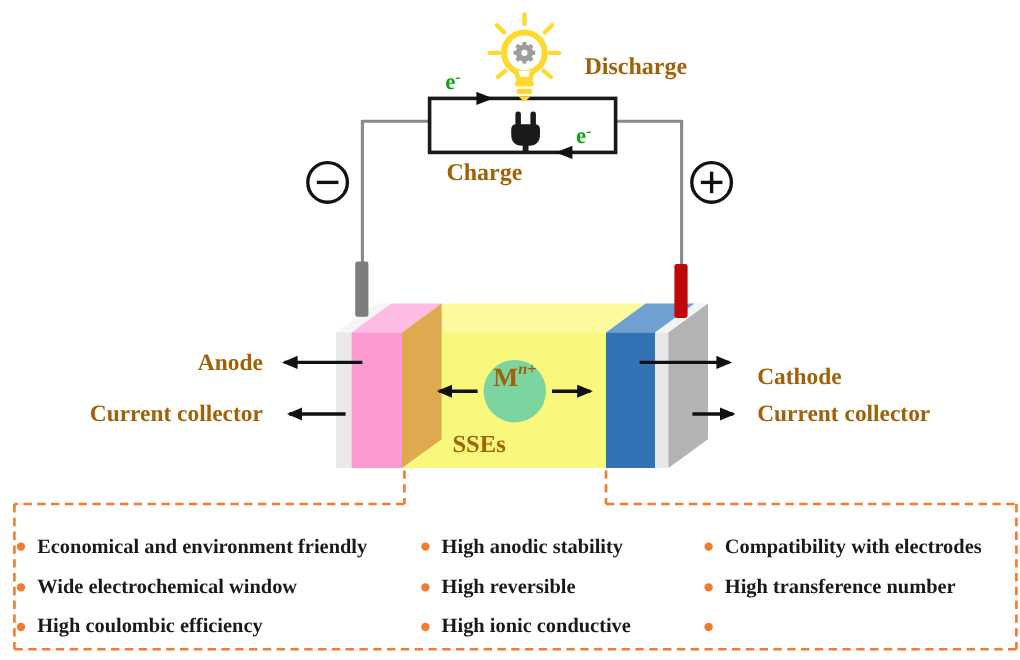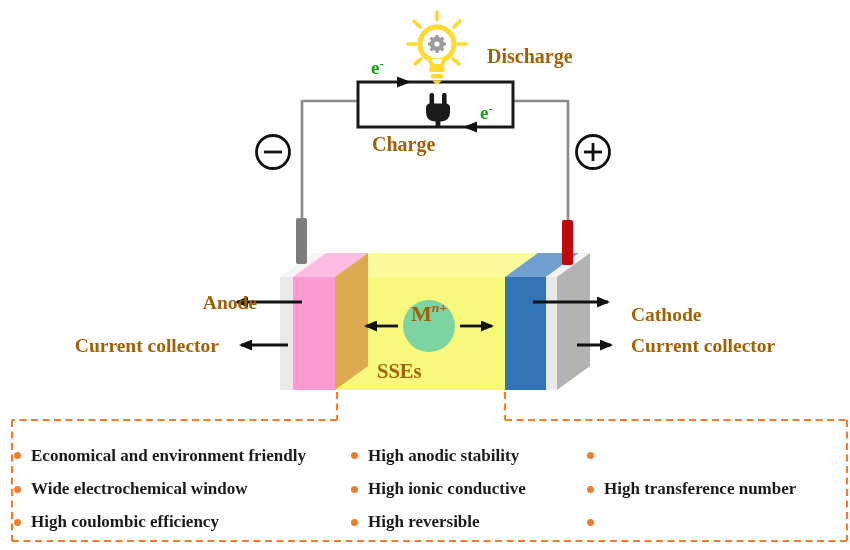--- a/index.html
+++ b/index.html
@@ -141,21 +141,21 @@
 </svg>
 
 <div class="label lbl-20" style="left:487px;top:46px;">Discharge</div>
 
 <div class="label electron" style="left:371px;top:56px;"><span>e</span><sup>-</sup></div>
 
 <div class="label electron" style="left:480px;top:101px;"><span>e</span><sup>-</sup></div>
 
 <div class="label lbl-20" style="left:372px;top:134px;">Charge</div>
 
-<div class="label lbl-side right-align" style="left:13px;top:293px;width:219px;padding-left:25px;">Anode</div>
+<div class="label lbl-side right-align" style="left:0px;top:293px;width:219px;">Anode</div>
 
 <div class="label lbl-side right-align" style="left:0px;top:336px;width:219px;">Current collector</div>
 
 <div class="label lbl-side" style="left:631px;top:305px;">Cathode</div>
 
 <div class="label lbl-side" style="left:631px;top:336px;">Current collector</div>
 
 <div class="label ion-label" style="left:399px;top:302px;width:60px;font-family:Liberation Serif, serif;"><span>M</span><sup>n+</sup></div>
 
 <div class="label sses-label" style="left:377px;top:361px;">SSEs</div>
@@ -175,31 +175,32 @@
   </div>
 </div>
 
 <div class="features" id="col2">
   <div class="feature-row">
     <span class="bullet"></span>
     <span class="feature-text">High anodic stability</span>
   </div>
   <div class="feature-row">
     <span class="bullet"></span>
+    <span class="feature-text">High reversible</span>
+  </div>
+  <div class="feature-row">
+    <span class="bullet"></span>
     <span class="feature-text">High ionic conductive</span>
   </div>
-  <div class="feature-row">
-    <span class="bullet"></span>
-    <span class="feature-text">High reversible</span>
-  </div>
 </div>
 
 <div class="features" id="col3">
   <div class="feature-row">
     <span class="bullet"></span>
+    <span class="feature-text">Compatibility with electrodes</span>
   </div>
   <div class="feature-row">
     <span class="bullet"></span>
     <span class="feature-text">High transference number</span>
   </div>
   <div class="feature-row">
     <span class="bullet"></span>
   </div>
 </div>
 

